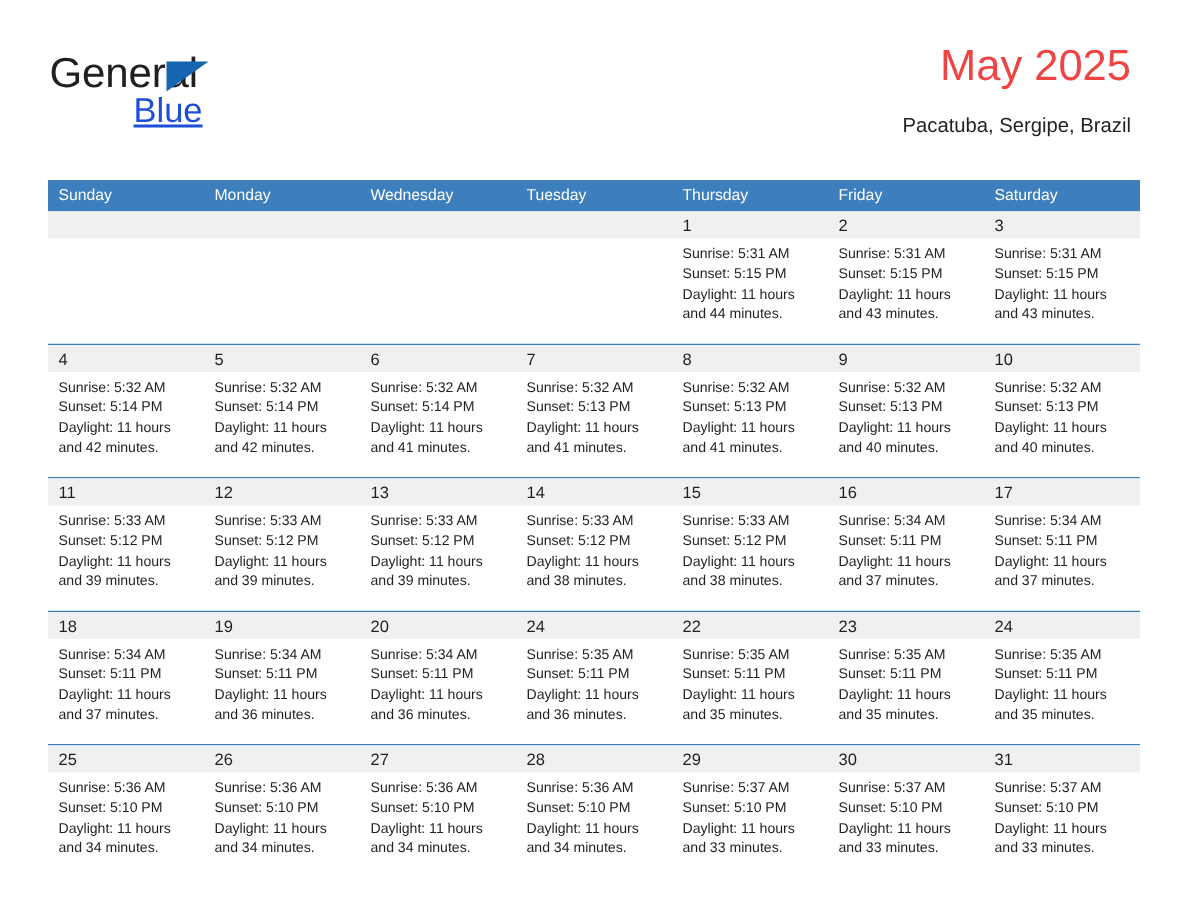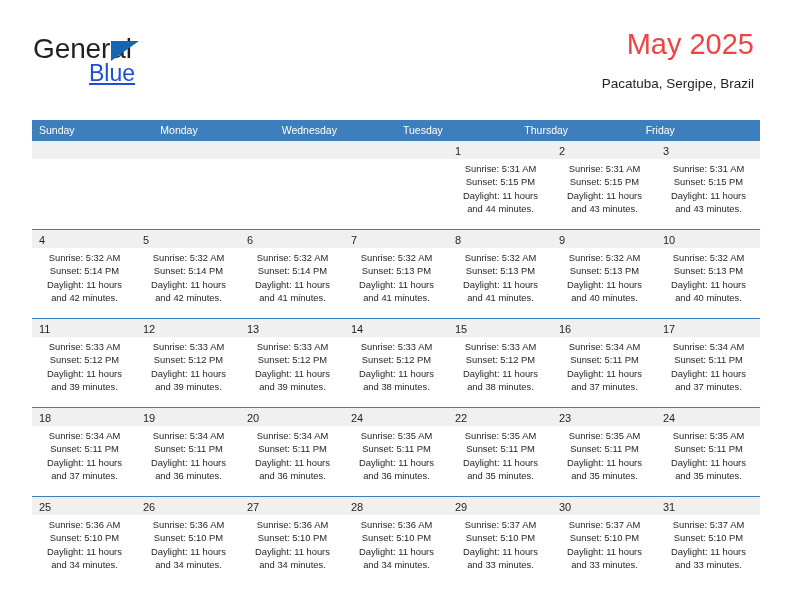--- a/index.html
+++ b/index.html
@@ -132,21 +132,20 @@
     font-size: 11px;
     color: #231f20;
     line-height: 18px;
     padding-left: 7px;
   }
   .day-info {
     padding: 3px 6px 0 7px;
     font-size: 9.4px;
     line-height: 13.4px;
     color: #231f20;
-    text-align: center;
   }
   .day-info div {
     white-space: nowrap;
   }
   .day-cell.empty .day-band {
     background: #f0f0f0;
   }
 </style>
 </head>
 <body>
@@ -170,20 +169,21 @@
 
   <div class="calendar">
 
     <div class="weekday-row">
       <div class="weekday">Sunday</div>
       <div class="weekday">Monday</div>
       <div class="weekday">Wednesday</div>
       <div class="weekday">Tuesday</div>
       <div class="weekday">Thursday</div>
       <div class="weekday">Friday</div>
+      <div class="weekday">Saturday</div>
     </div>
 
     <div class="week-row">
       <div class="day-cell empty">
         <div class="day-band"><span class="day-num"></span></div>
         <div class="day-info">
           <div></div>
           <div></div>
           <div></div>
           <div></div>

